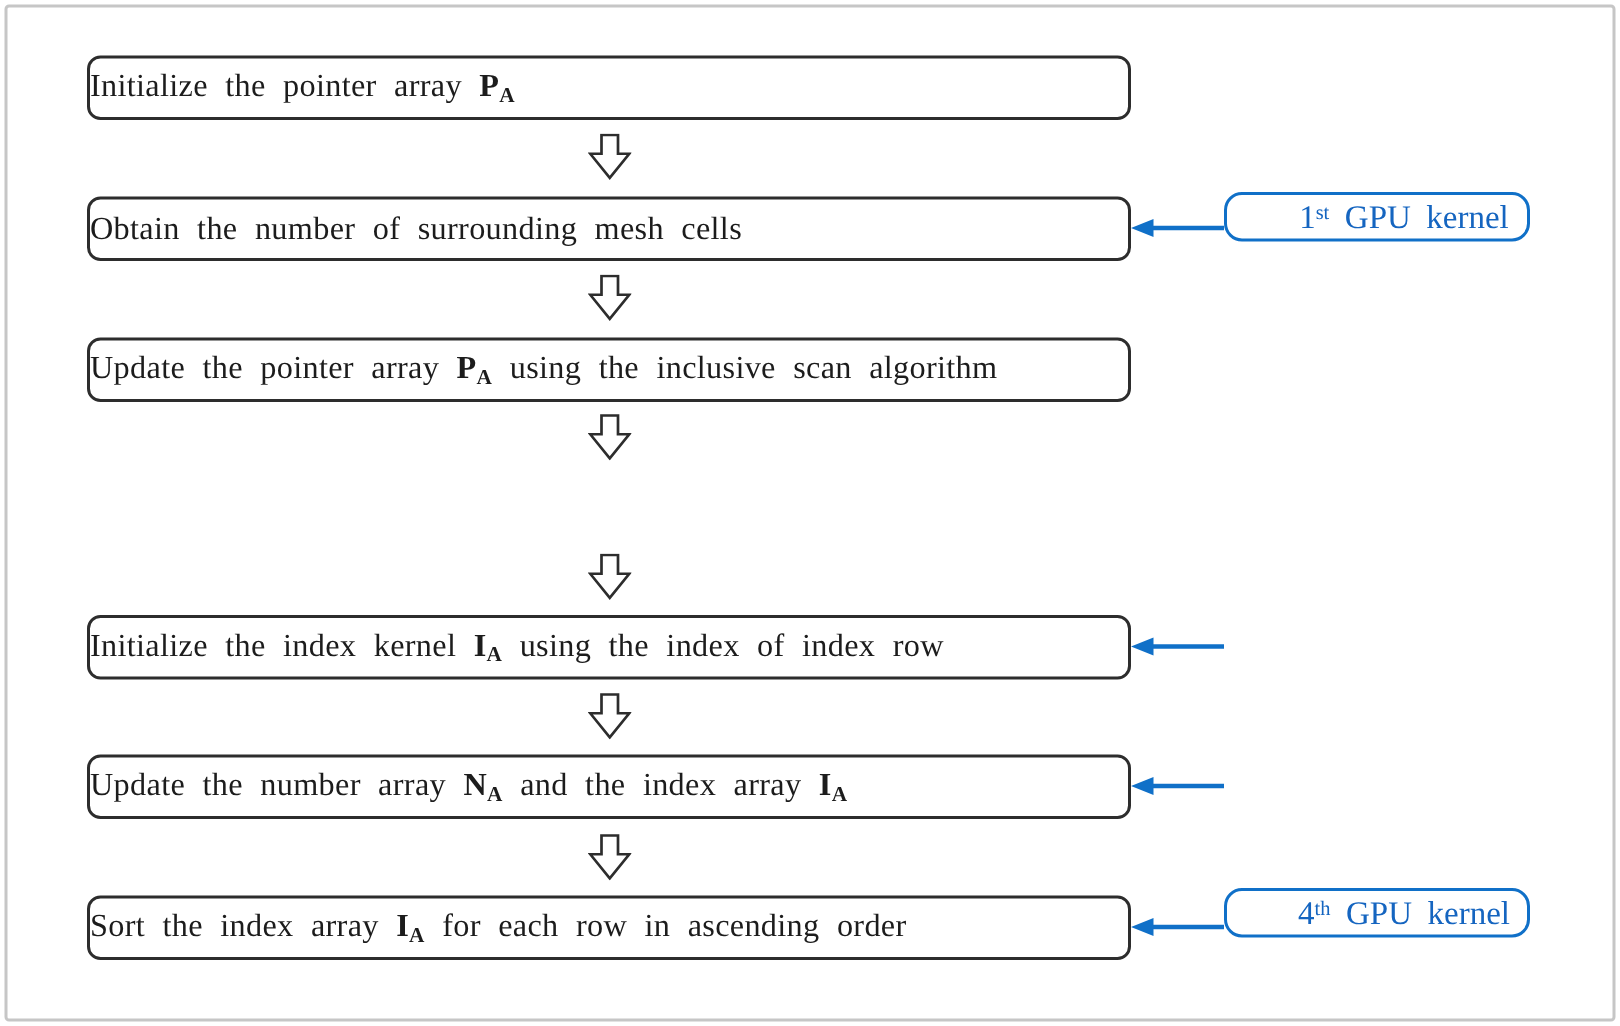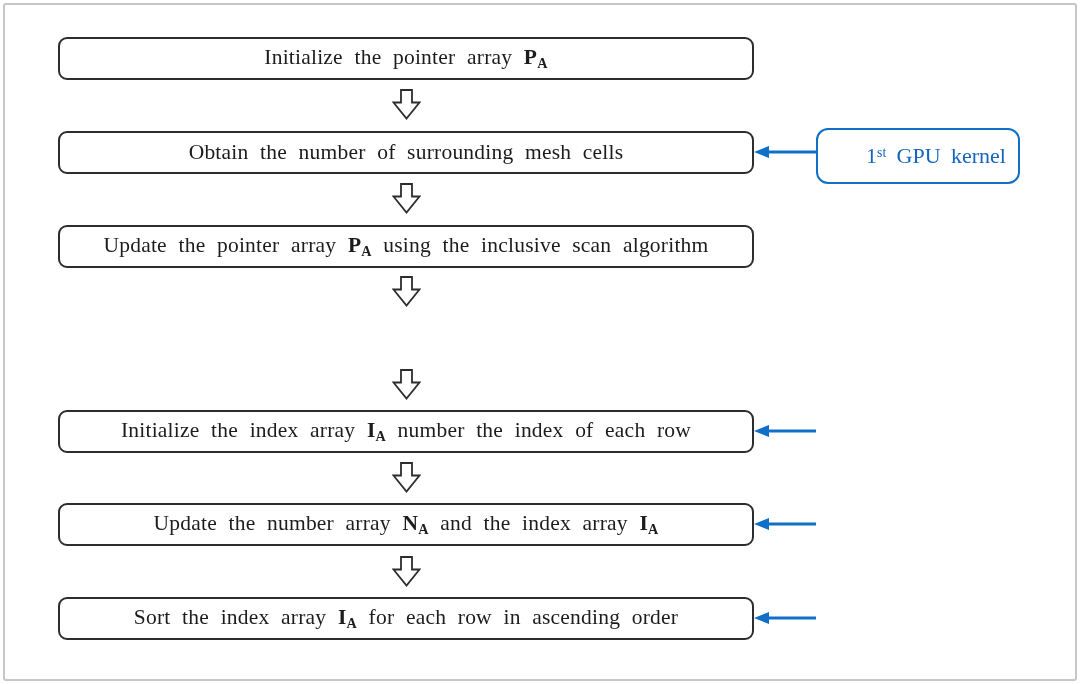--- a/index.html
+++ b/index.html
@@ -20,39 +20,39 @@
     background: #fff;
   }
   .canvas { position: absolute; left: 0; top: 0; width: 1080px; height: 684px; }
 
   .step-box {
     position: absolute; left: 58px; width: 696px; height: 43px;
     box-sizing: border-box;
     border: 2px solid var(--box-border);
     border-radius: 9px;
     background: #fff;
-    display: flex; align-items: center; justify-content: center;
+    display: flex; align-items: center; 
   }
   .step-label {
     font-size: 21.5px; color: var(--text);
     word-spacing: 0.28em; letter-spacing: 0.01em;
     white-space: nowrap;
   }
   .step-label .b { font-weight: bold; }
   .sub { font-size: 0.66em; vertical-align: -0.28em; }
   .sup { font-size: 0.62em; vertical-align: 0.42em; letter-spacing: 0; }
 
   .down-arrow {
     position: absolute; left: 392px; width: 29px; height: 31px;
   }
   .down-arrow svg { display: block; }
   .down-arrow path { fill: #fff; stroke: var(--box-border); stroke-width: 1.8; }
 
   .kernel-box {
-    position: absolute; left: 816px; width: 204px; height: 56px;
+    position: absolute; left: 816px; width: 204px; height: 33px;
     box-sizing: border-box;
     border: 2.5px solid var(--blue-line);
     border-radius: 12px;
     background: #fff;
     display: flex; align-items: center; justify-content: center; padding-left: 36px;
   }
   .kernel-label {
     font-size: 22px; color: var(--blue-text);
     word-spacing: 0.22em; white-space: nowrap;
   }
@@ -71,21 +71,21 @@
   <div class="step-box" style="top:37px">
     <span class="step-label"><span>Initialize the pointer array </span><span class="b">P</span><span class="b sub">A</span></span>
   </div>
   <div class="step-box" style="top:131px">
     <span class="step-label"><span>Obtain the number of surrounding mesh cells</span></span>
   </div>
   <div class="step-box" style="top:225px">
     <span class="step-label"><span>Update the pointer array </span><span class="b">P</span><span class="b sub">A</span><span> using the inclusive scan algorithm</span></span>
   </div>
   <div class="step-box" style="top:410px">
-    <span class="step-label"><span>Initialize the index array </span><span class="b">I</span><span class="b sub">A</span><span> number the index of each row</span></span>
+    <span class="step-label"><span>Initialize the index kernel </span><span class="b">I</span><span class="b sub">A</span><span> using the index of index row</span></span>
   </div>
   <div class="step-box" style="top:503px">
     <span class="step-label"><span>Update the number array </span><span class="b">N</span><span class="b sub">A</span><span> and the index array </span><span class="b">I</span><span class="b sub">A</span></span>
   </div>
   <div class="step-box" style="top:597px">
     <span class="step-label"><span>Sort the index array </span><span class="b">I</span><span class="b sub">A</span><span> for each row in ascending order</span></span>
   </div>
 
   <div class="down-arrow" style="top:89px">
       <svg width="29" height="31" viewBox="0 0 29 31">
@@ -135,20 +135,23 @@
       </svg>
   </div>
 
   <div class="connector" style="top:516px">
     <svg width="62" height="16" viewBox="0 0 62 16">
         <line x1="12" y1="8" x2="62" y2="8"></line>
         <polygon points="0,8 15,2 15,14"></polygon>
       </svg>
   </div>
 
+  <div class="kernel-box" style="top:592px">
+    <span class="kernel-label"><span>4</span><span class="sup">th</span><span> GPU kernel</span></span>
+  </div>
   <div class="connector" style="top:610px">
     <svg width="62" height="16" viewBox="0 0 62 16">
         <line x1="12" y1="8" x2="62" y2="8"></line>
         <polygon points="0,8 15,2 15,14"></polygon>
       </svg>
   </div>
 
 </div>
 
 </body></html>

